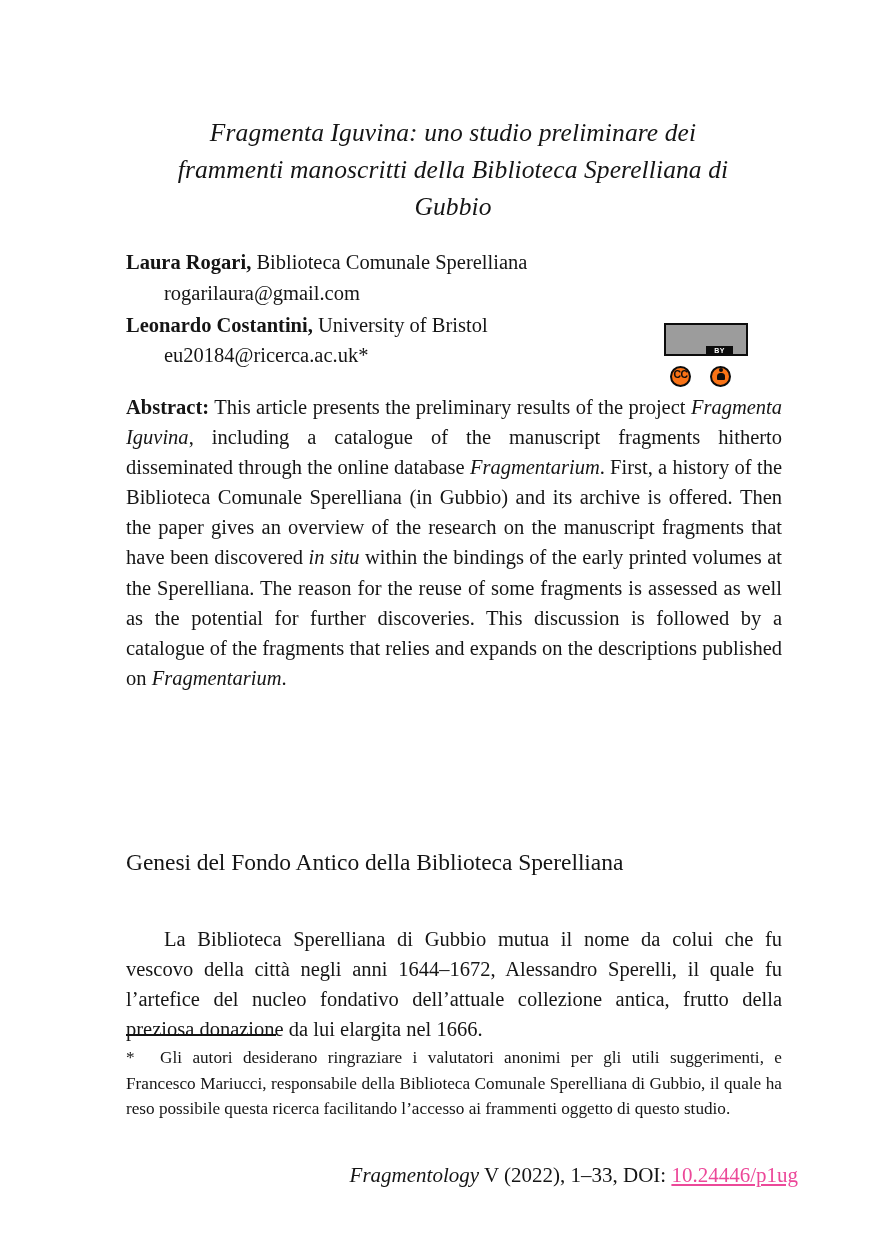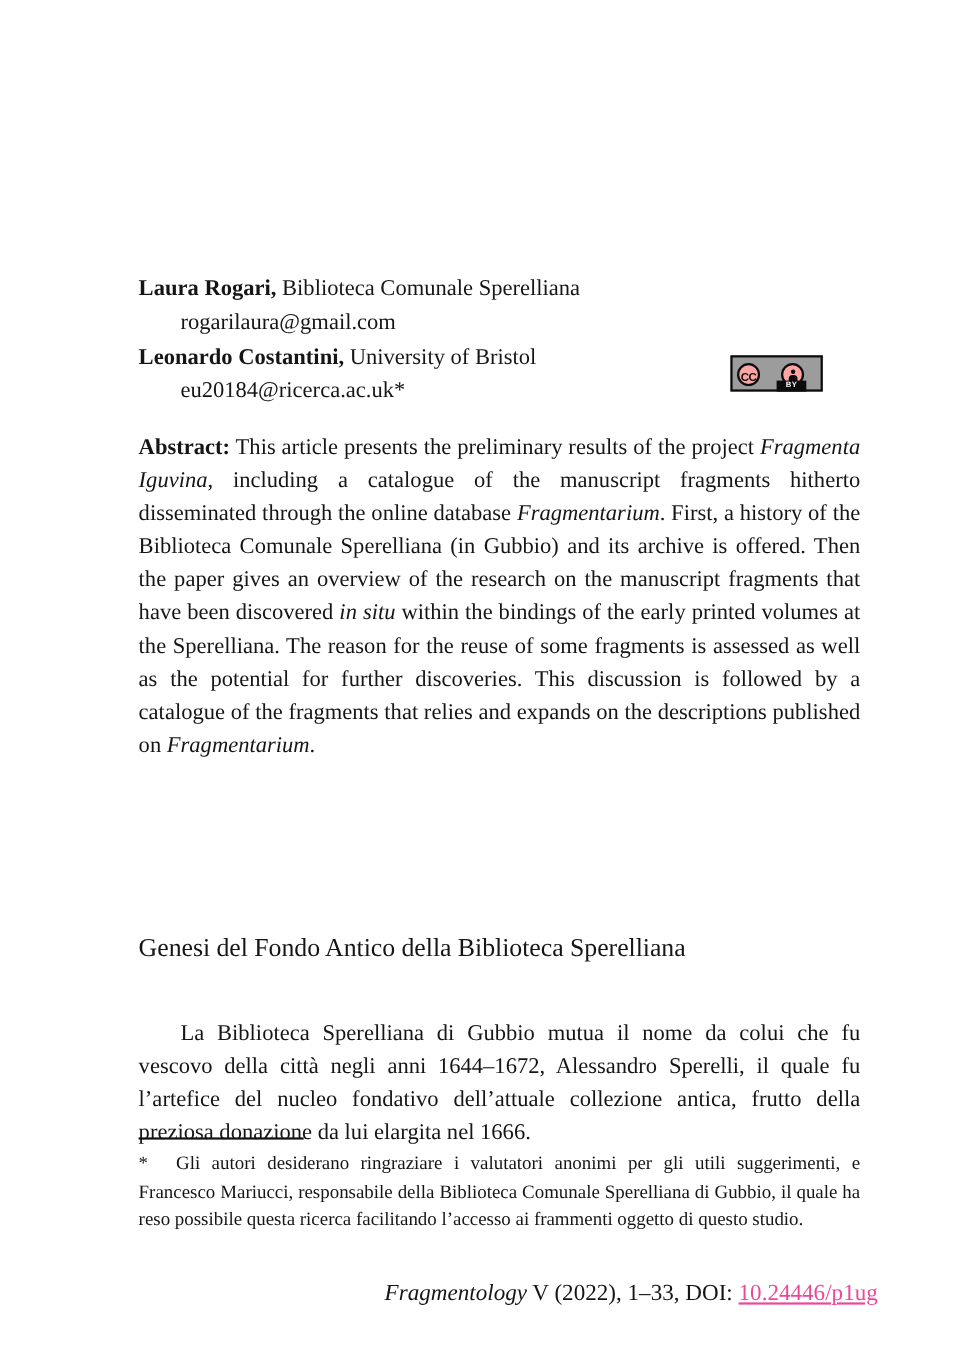--- a/index.html
+++ b/index.html
@@ -63,29 +63,30 @@
     top: 323px;
     width: 84px;
     height: 33px;
     background: #9c9c9c;
     border: 2.5px solid #0c0c0c;
     box-sizing: border-box;
   }
   .cc-circle {
     position: absolute;
     border-radius: 50%;
-    background: #fca5a5;
+    background: #f97316;
     border: 2.5px solid #0c0c0c;
     box-sizing: border-box;
     display: flex;
-    align-items: flex-end;
+    align-items: flex-start;
     justify-content: center;
     color: #0c0c0c;
     font-family: "Liberation Sans", sans-serif;
     font-weight: bold;
+    margin-top: 36px;
   }
   .cc-circle.cc-left {
     left: 4px; top: 4.5px;
     width: 21px; height: 21px;
     font-size: 10.5px;
     letter-spacing: -0.5px;
   }
   .cc-circle.cc-right {
     left: 44px; top: 4.5px;
     width: 21px; height: 21px;
@@ -214,20 +215,25 @@
     text-decoration: underline;
     text-underline-offset: 2px;
     font-family: Liberation Serif, serif;
   }
 </style>
 </head>
 <body>
 
 <div class="page">
 
+  <div class="title">
+    <span>Fragmenta Iguvina: uno studio preliminare dei</span><br>
+    <span>frammenti manoscritti della Biblioteca Sperelliana di</span><br>
+    <span>Gubbio</span>
+  </div>
 
   <div class="authors">
 
     <div class="author-block">
       <div class="author-line">
         <span class="author-name">Laura Rogari,</span>
         <span class="author-affil">Biblioteca Comunale Sperelliana</span>
       </div>
       <span class="author-email">rogarilaura@gmail.com</span>
     </div>

